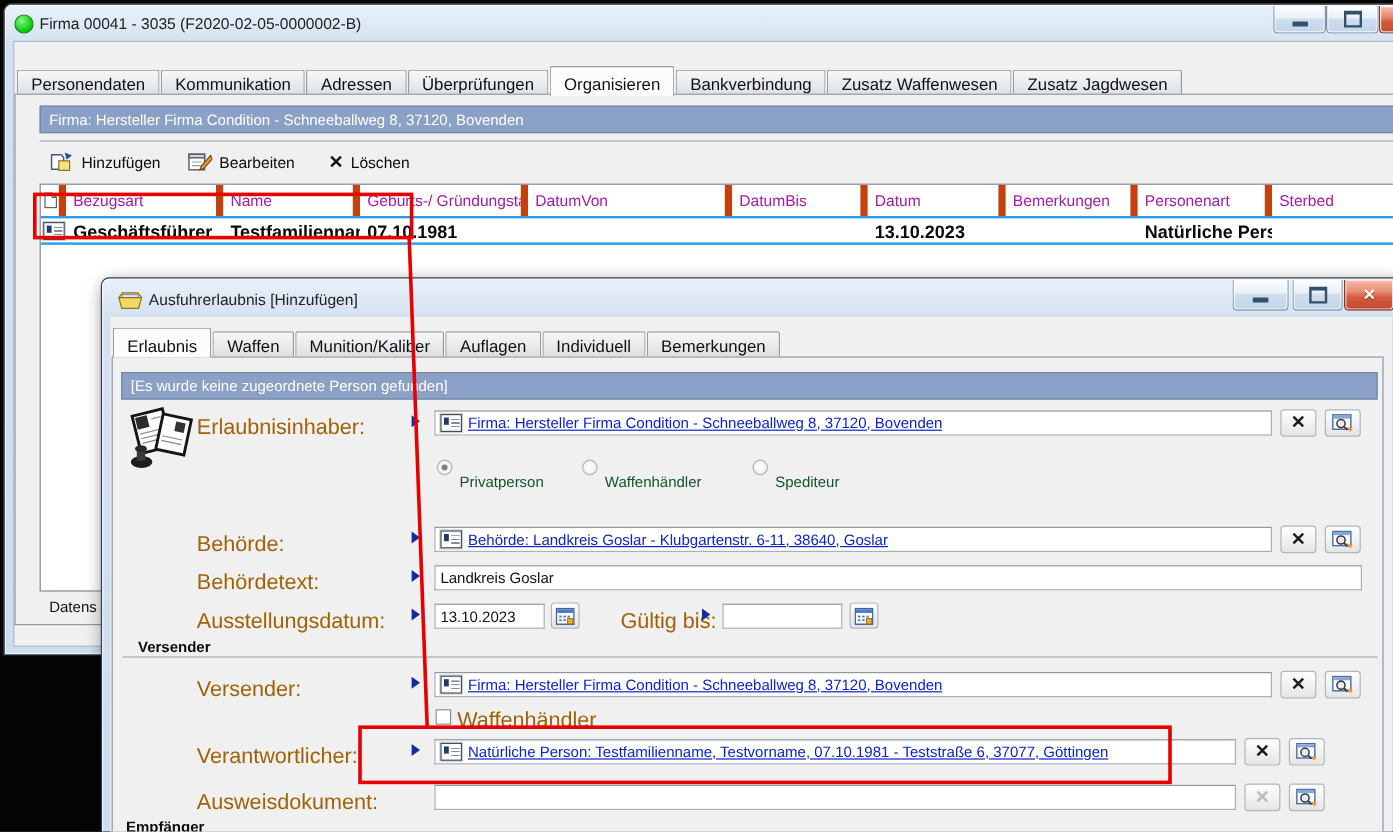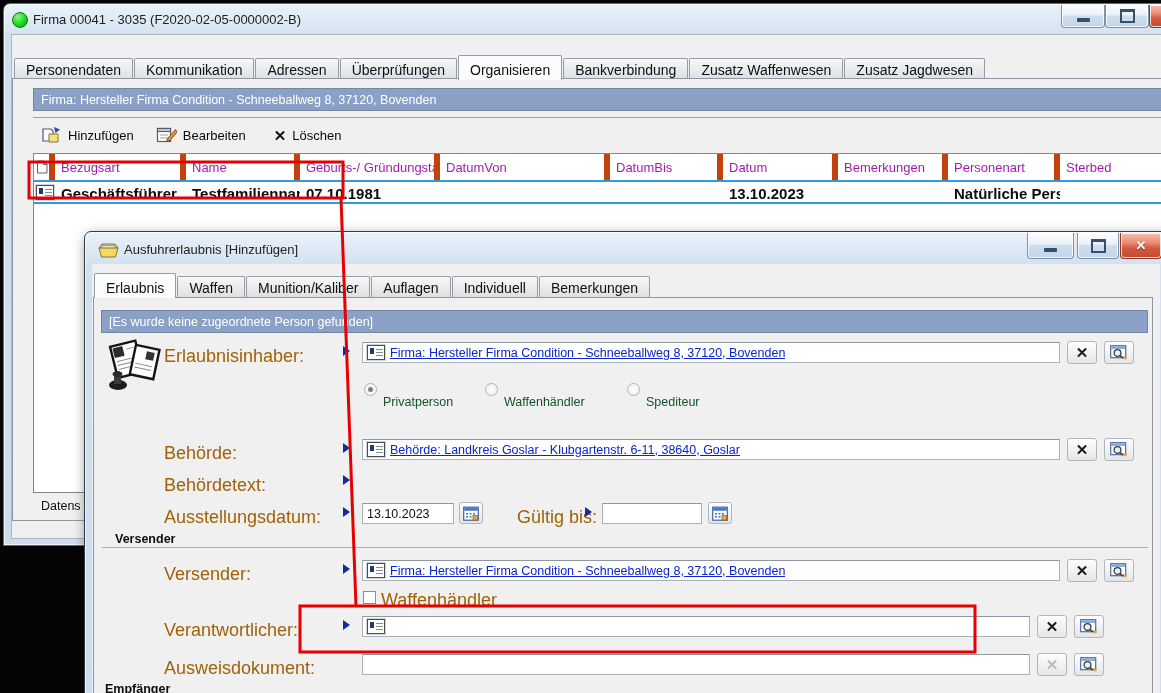--- a/index.html
+++ b/index.html
@@ -283,20 +283,23 @@
               <rect x="0.7" y="0.7" width="15" height="12" fill="#fff" stroke="#4a6da8" stroke-width="1.2"></rect>
               <rect x="1.3" y="1.3" width="13.8" height="2.6" fill="#85a8d8"></rect>
               <circle cx="7.5" cy="8" r="3.4" fill="#e8eef6" stroke="#3c3c3c" stroke-width="1.3"></circle>
               <line x1="10" y1="10.5" x2="13" y2="13.2" stroke="#3c3c3c" stroke-width="1.6"></line>
               <path d="M12.5 10.5 l5 2.2 -2.6 2.3 z" fill="#f0a030"></path>
             </svg>
         </div>
 
         <span class="label" style="left:70px;top:177px;">Behördetext:</span>
         <i class="arrow" style="left:249px;top:177px;"></i>
+        <div class="tfield" style="left:268px;top:173px;width:773px;">
+          <span class="fval">Landkreis Goslar</span>
+        </div>
 
         <span class="label" style="left:70px;top:209px;">Ausstellungsdatum:</span>
         <i class="arrow" style="left:249px;top:209px;"></i>
         <div class="tfield" style="left:268px;top:205px;width:92px;">
           <span class="fval">13.10.2023</span>
         </div>
         <div class="calbtn" style="left:365px;top:204px;">
           <svg width="16" height="15" viewBox="0 0 16 15">
               <rect x="0.7" y="1.2" width="14.6" height="13" fill="#fff" stroke="#3c64a6" stroke-width="1.2"></rect>
               <rect x="1.3" y="1.8" width="13.4" height="3" fill="#4e7ac0"></rect>
@@ -352,20 +355,21 @@
             </svg>
         </div>
 
         <span class="checkbox" style="left:269px;top:293px;"></span>
         <span class="label" style="left:287px;top:292px;">Waffenhändler</span>
 
         <span class="label" style="left:70px;top:322px;">Verantwortlicher:</span>
         <i class="arrow" style="left:249px;top:322px;"></i>
         <div class="lfield" style="left:268px;top:318px;width:668px;">
           <span class="cicon"></span>
+          <a class="flink">Natürliche Person: Testfamilienname, Testvorname, 07.10.1981 - Teststraße 6, 37077, Göttingen</a>
         </div>
         <div class="sbtn" style="left:943px;top:317px;">
             <span class="xg">✕</span>
           </div>
         <div class="sbtn" style="left:980px;top:317px;">
           <svg width="18" height="15" viewBox="0 0 18 15">
               <rect x="0.7" y="0.7" width="15" height="12" fill="#fff" stroke="#4a6da8" stroke-width="1.2"></rect>
               <rect x="1.3" y="1.3" width="13.8" height="2.6" fill="#85a8d8"></rect>
               <circle cx="7.5" cy="8" r="3.4" fill="#e8eef6" stroke="#3c3c3c" stroke-width="1.3"></circle>
               <line x1="10" y1="10.5" x2="13" y2="13.2" stroke="#3c3c3c" stroke-width="1.6"></line>

